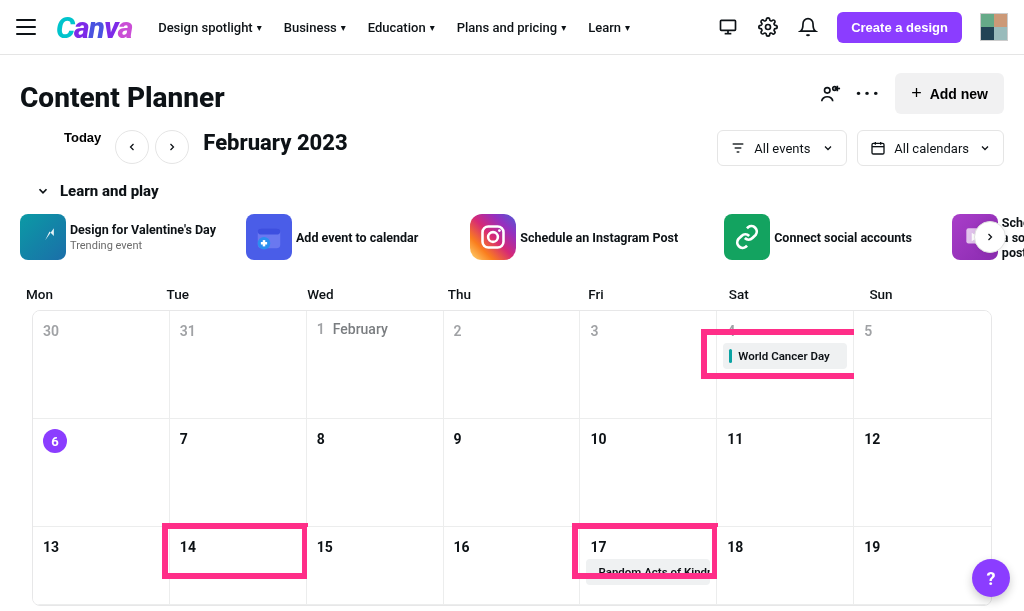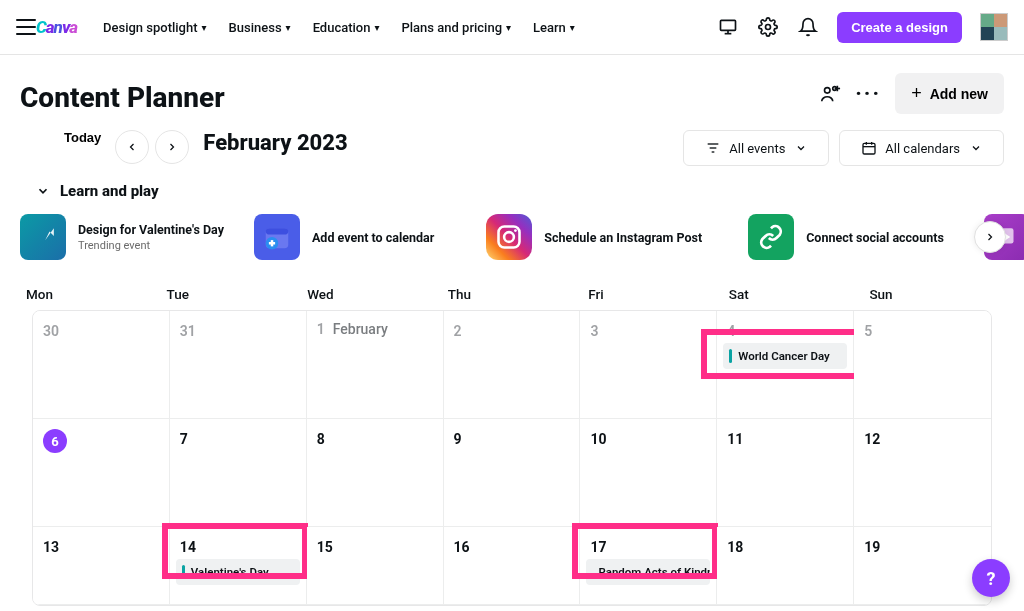--- a/index.html
+++ b/index.html
@@ -1,20 +1,20 @@
 <!DOCTYPE html>
 <html><head>
 <meta charset="utf-8">
 <style>
   * { box-sizing: border-box; margin: 0; padding: 0; }
   body { font-family: -apple-system, BlinkMacSystemFont, "Segoe UI", Roboto, Helvetica, Arial, sans-serif; background: #fff; color: #0d1216; width: 1024px; height: 611px; overflow: hidden; position: relative; }
   .topbar { display: flex; align-items: center; height: 55px; padding: 0 16px; border-bottom: 1px solid #e5e5e5; }
   .hamburger { width: 20px; height: 20px; display: flex; flex-direction: column; justify-content: space-between; cursor: pointer; padding: 2px 0; }
   .hamburger span { height: 2.2px; background: #0d1216; border-radius: 2px; }
-  .logo { font-weight: 800; font-size: 17px; font-style: italic; letter-spacing: -1px; }
+  .logo { margin-left: 20px; font-weight: 800; font-size: 30px; font-style: italic; letter-spacing: -1px; }
   .logo .c1 { color: #00c4cc; }
   .logo .c2 { color: #7d2ae8; }
   .logo .c3 { color: #4a53e0; }
   .logo .c4 { color: #7d2ae8; }
   .logo .c5 { color: #ca4dd6; }
   .nav { display: flex; gap: 22px; margin-left: 26px; font-size: 13px; font-weight: 500; color: #0d1216; }
   .nav-item { display: flex; align-items: center; gap: 4px; cursor: pointer; }
   .chev { font-size: 10px; }
   .topright { margin-left: auto; display: flex; align-items: center; gap: 18px; }
   .ic-btn { width: 22px; height: 22px; display: flex; align-items: center; justify-content: center; cursor: pointer; }
@@ -27,26 +27,26 @@
   .ellipsis { font-size: 22px; letter-spacing: 2px; font-weight: 700; cursor:pointer; }
   .addnew { display: flex; align-items: center; gap: 8px; background: #f1f1f2; border: none; border-radius: 6px; padding: 10px 16px; font-size: 14px; font-weight: 600; cursor: pointer; }
   .plus { font-size: 18px; font-weight: 400; }
   .subheader { display: flex; align-items: flex-start; padding: 10px 20px; margin-left: 44px; }
   .today-btn { font-size: 13px; font-weight: 600; border: none; background: none; cursor: pointer; }
   .circle-btn { width: 34px; height: 34px; border: 1px solid #e5e5e5; border-radius: 50%; display: flex; align-items: center; justify-content: center; font-size: 16px; cursor: pointer; background:#fff; }
   .circle-btn.prev { margin-left: 14px; }
   .circle-btn.next { margin-left: 6px; }
   .month { font-size: 22px; font-weight: 800; margin-left: 14px; }
   .filters { margin-left: auto; display: flex; gap: 10px; }
-  .dropdown { border: 1px solid #e5e5e5; border-radius: 6px; padding: 9px 21px; font-size: 13px; display: flex; align-items: center; gap: 10px; cursor: pointer; background: #fff; min-width: 130px; justify-content: space-between; }
+  .dropdown { border: 1px solid #e5e5e5; border-radius: 6px; padding: 9px 12px; font-size: 13px; display: flex; align-items: center; gap: 10px; cursor: pointer; background: #fff; min-width: 130px; justify-content: space-between; }
   .dd-left { display: flex; align-items: center; gap: 8px; }
   .learn-row { display: flex; align-items: center; gap: 10px; padding: 6px 20px 10px 36px; }
   .learn-title { font-size: 15px; font-weight: 800; }
   .cards-row { display: flex; gap: 12px; padding: 4px 20px 18px 20px; position: relative; align-items: center; overflow: hidden;}
-  .card { display: flex; align-items: center; gap: 12px; flex: 0 0 auto; cursor: pointer; }
+  .card { display: flex; align-items: center; gap: 4px; flex: 0 0 auto; cursor: pointer; }
   .thumb { width: 46px; height: 46px; border-radius: 8px; display: flex; align-items: center; justify-content: center; }
   .card-text { font-size: 12.5px; font-weight: 700; }
   .card-sub { font-size: 11px; font-weight: 400; color: #6b6b6b; margin-top: 2px; }
   .arrow-more { width: 32px; height: 32px; border: 1px solid #e0e0e0; border-radius: 50%; display: flex; align-items: center; justify-content: center; position: absolute; right: 18px; background: #fff; cursor: pointer; box-shadow: 0 0 6px rgba(0,0,0,.08); }
   .cal-head { display: grid; grid-template-columns: repeat(7, 1fr); padding: 0 20px; font-size: 13.5px; color: #0d1216; font-weight: 500; }
   .cal-head div { padding: 8px 6px; }
   .cal-wrap { padding: 0 32px; }
   .cal { display: grid; grid-template-columns: repeat(7, 1fr); border: 1px solid #e7e7e8; border-radius: 8px; overflow: hidden; }
   .cell { border-right: 1px solid #eceded; border-bottom: 1px solid #eceded; height: 108px; padding: 10px 10px; position: relative; background: #fff; }
   .cell:nth-child(7n) { border-right: none; }
@@ -295,24 +295,20 @@
   <div class="cell"><span class="daynum">7</span></div>
   <div class="cell"><span class="daynum">8</span></div>
   <div class="cell"><span class="daynum">9</span></div>
   <div class="cell"><span class="daynum">10</span></div>
   <div class="cell"><span class="daynum">11</span></div>
   <div class="cell"><span class="daynum">12</span></div>
 
   <div class="cell" style="height:78px;"><span class="daynum">13</span></div>
   <div class="cell" style="height:78px; position:relative;">
     <span class="daynum">14</span>
-    <div class="event-pill">
-      <span class="bar" style="background:#0aa3a3"></span>
-      <span>Valentine's Day</span>
-    </div>
     <div class="highlight" style="left:-8px; top:-4px; width:146px; height:56px;"></div>
   </div>
   <div class="cell" style="height:78px;"><span class="daynum">15</span></div>
   <div class="cell" style="height:78px;"><span class="daynum">16</span></div>
   <div class="cell" style="height:78px; position:relative;">
     <span class="daynum">17</span>
     <div class="event-pill">
       <span class="bar" style="background:#1f66ff"></span>
       <span>Random Acts of Kindn...</span>
     </div>

